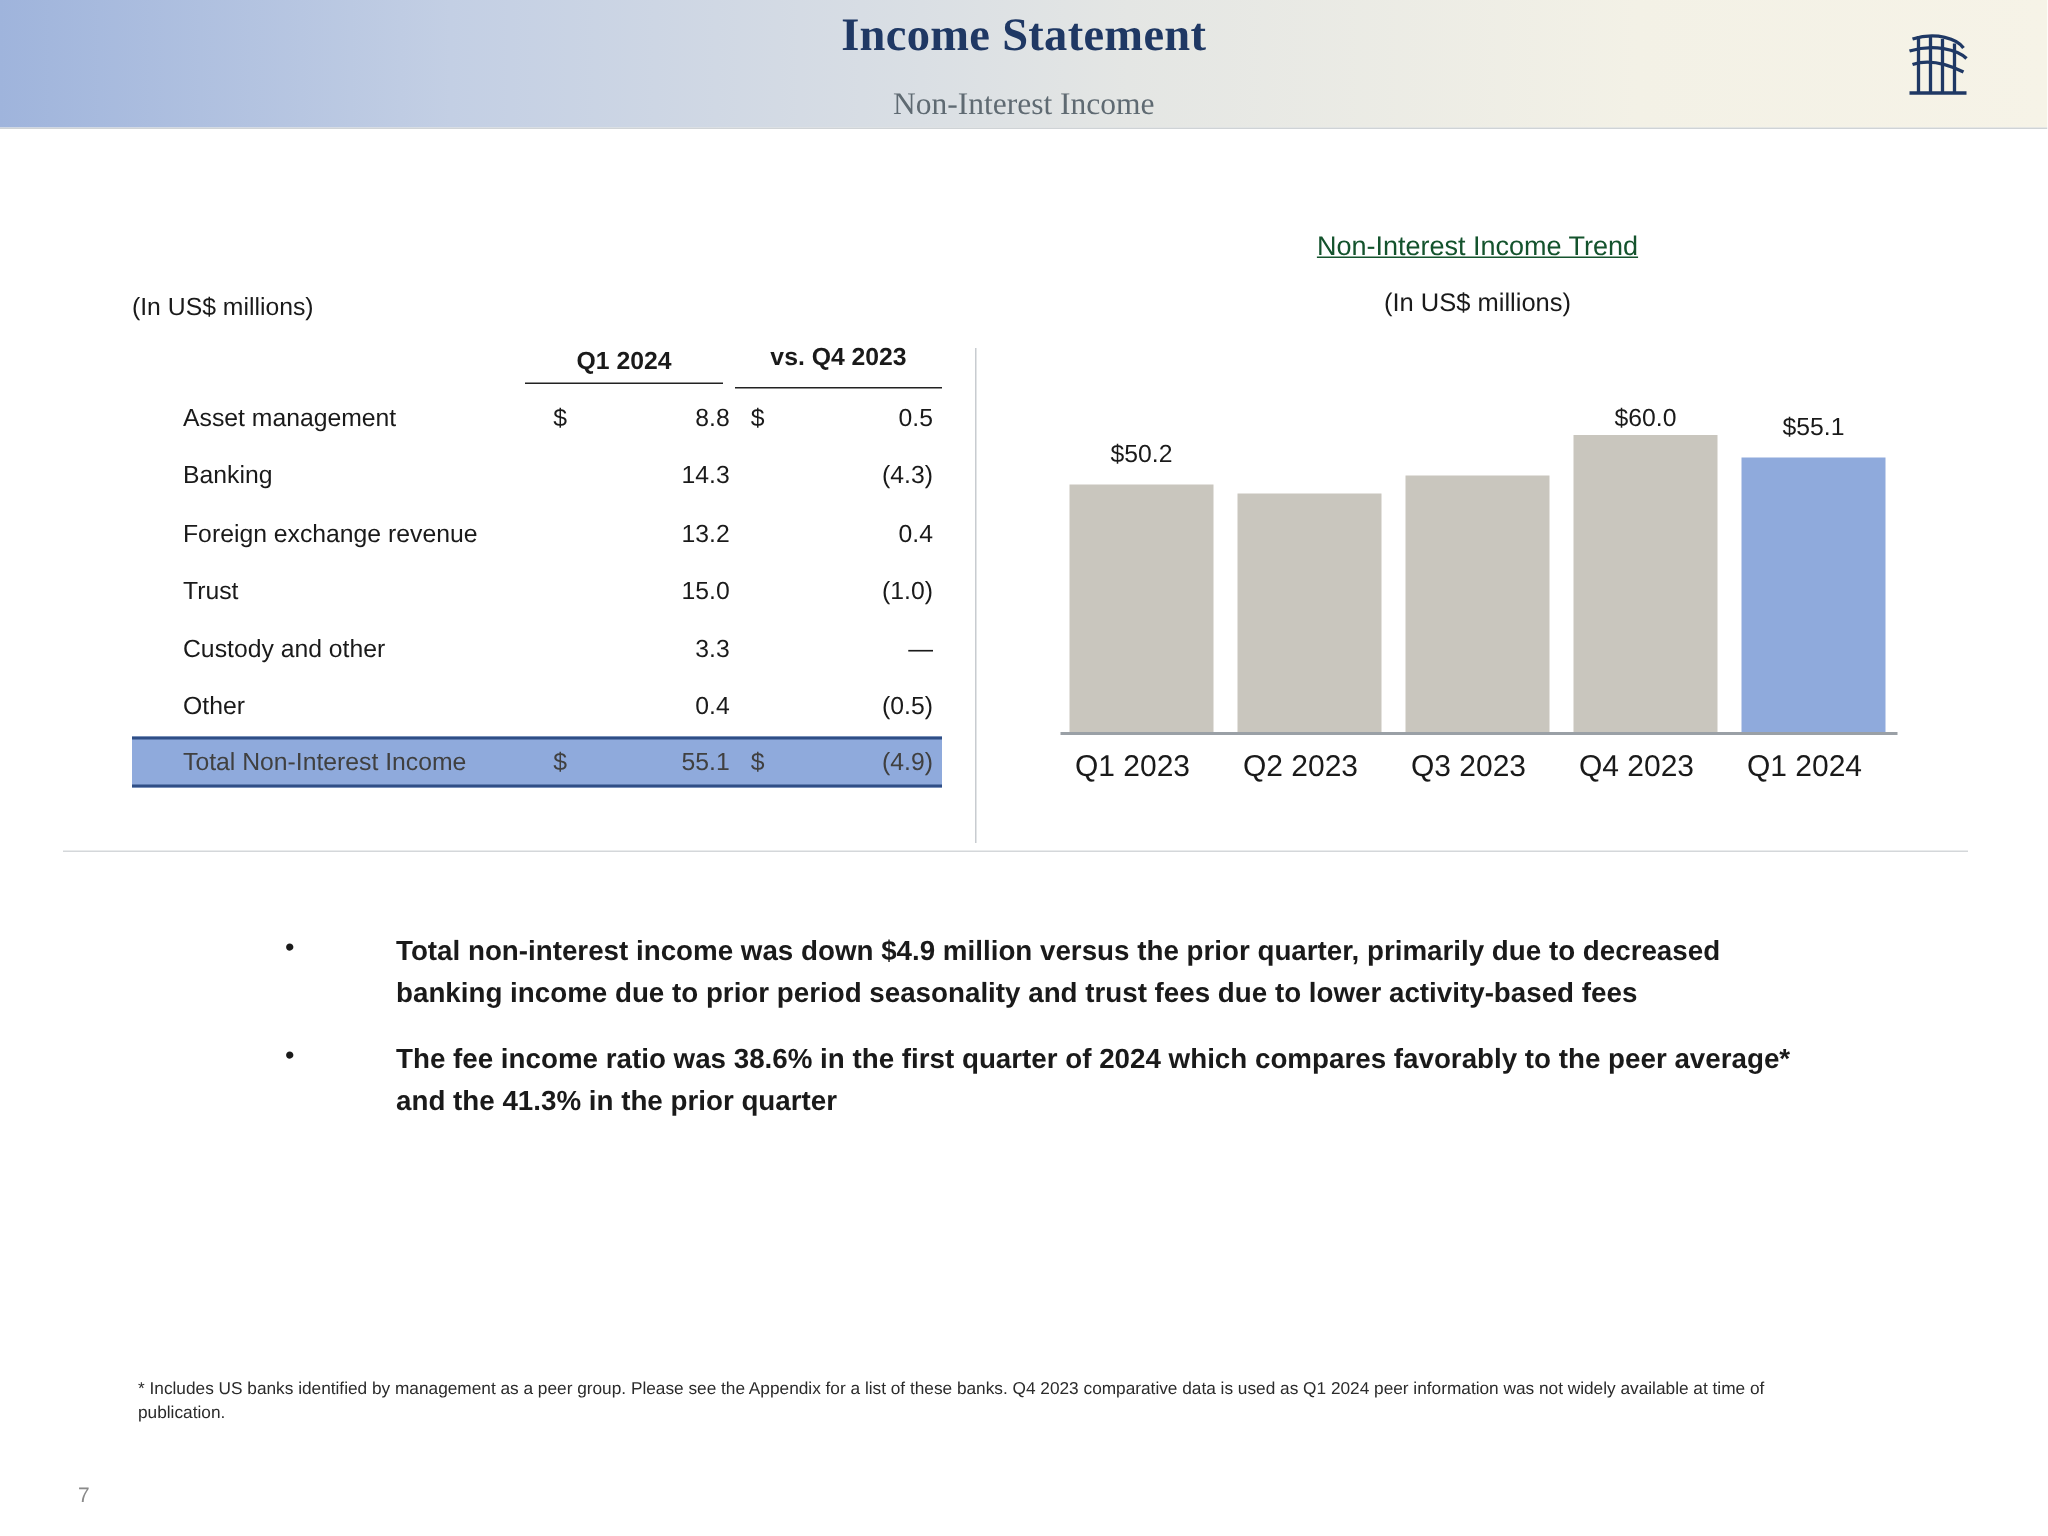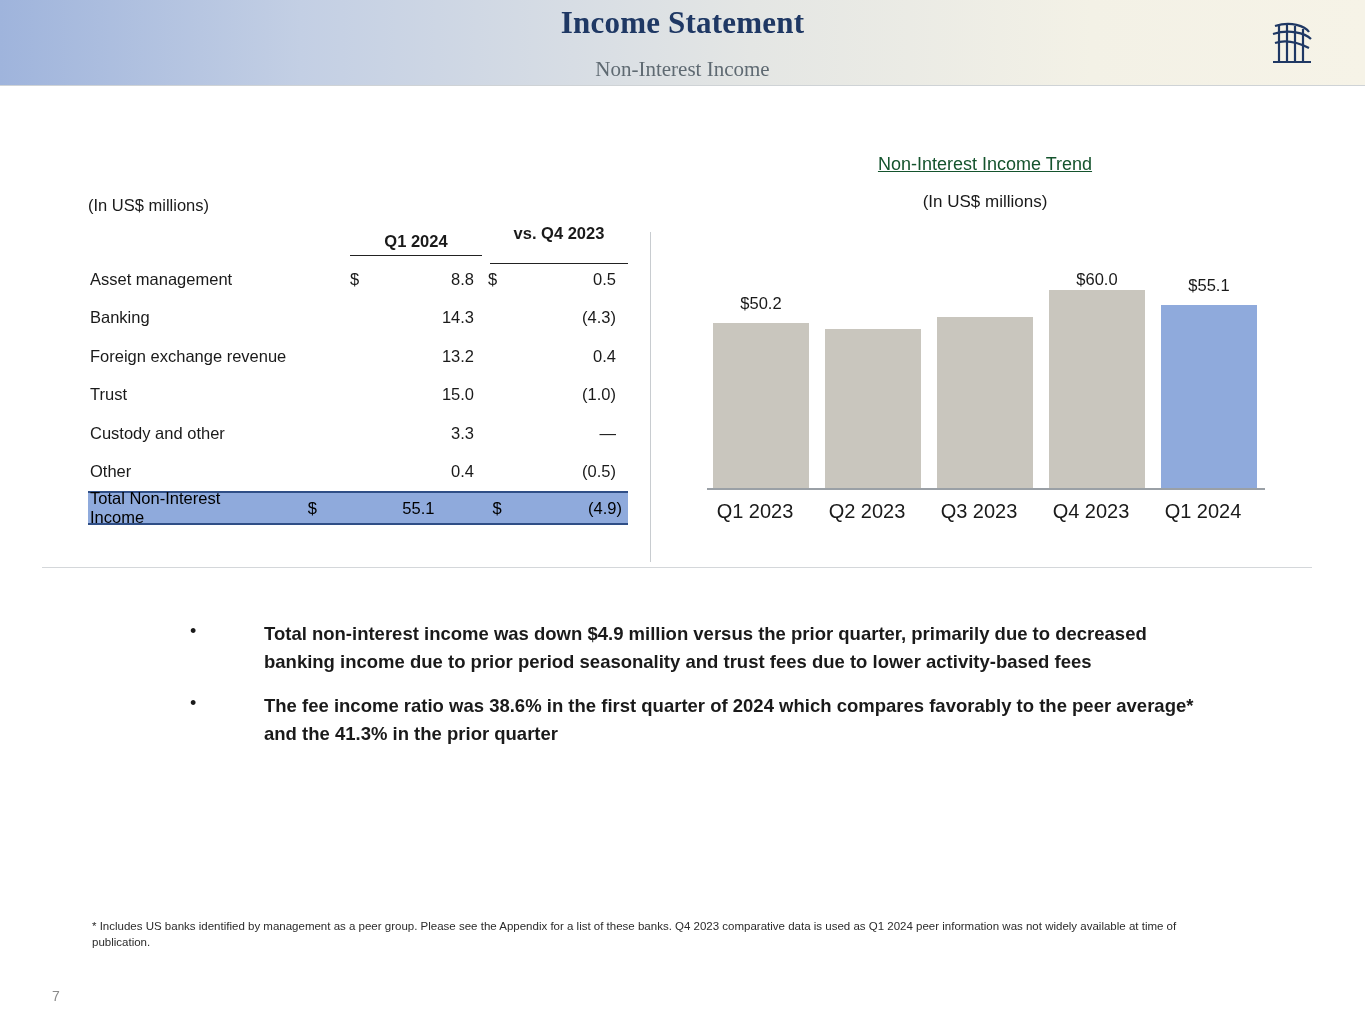--- a/index.html
+++ b/index.html
@@ -64,21 +64,21 @@
     left: 88px; top: 228px;
     width: 540px;
   }
   .trow {
     display: flex;
     align-items: center;
     height: 38.5px;
     font-size: 16.5px;
     color: #1a1a1a;
   }
-  .c-label { width: 262px; padding-left: 2px; }
+  .c-label { width: 262px; padding-left: 2px; margin-left: 32px; }
   .c-dollar1 { width: 26px; text-align: left; }
   .c-val1 { width: 106px; text-align: right; padding-right: 8px; }
   .c-dollar2 { width: 26px; text-align: left; padding-left: 6px; }
   .c-val2 { width: 114px; text-align: right; padding-right: 6px; }
 
   .head-row {
     height: 32px;
     font-weight: bold;
     font-size: 16.5px;
   }
@@ -89,30 +89,29 @@
     width: 132px;
     text-align: center;
     border-bottom: 1.6px solid #222;
     padding-bottom: 4px;
   }
   .head-row .hspace { width: 8px; }
   .head-row .h3 {
     width: 138px;
     text-align: center;
     border-bottom: 1.6px solid #222;
-    padding-bottom: 20px;
+    padding-bottom: 10px;
   }
 
   .total-row {
     background: #8faadc;
     border-top: 2px solid #2f4e86;
     border-bottom: 2px solid #2f4e86;
     height: 34px;
-    color: #000000;
-    gap: 44px;
+    color: #404040;
   }
   .total-row .c-label { font-size: 16.5px; }
 
   .left-vrule {
     position: absolute;
     left: 650px; top: 232px;
     width: 1px; height: 330px;
     background: #c8ccd0;
   }
   .hrule {

